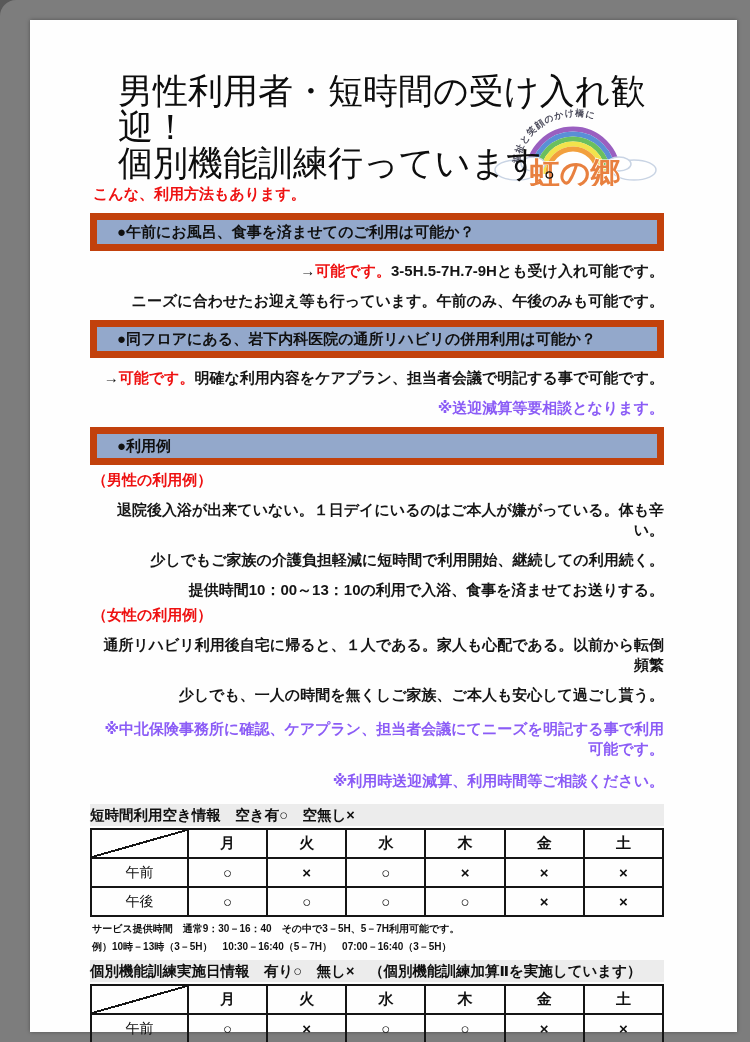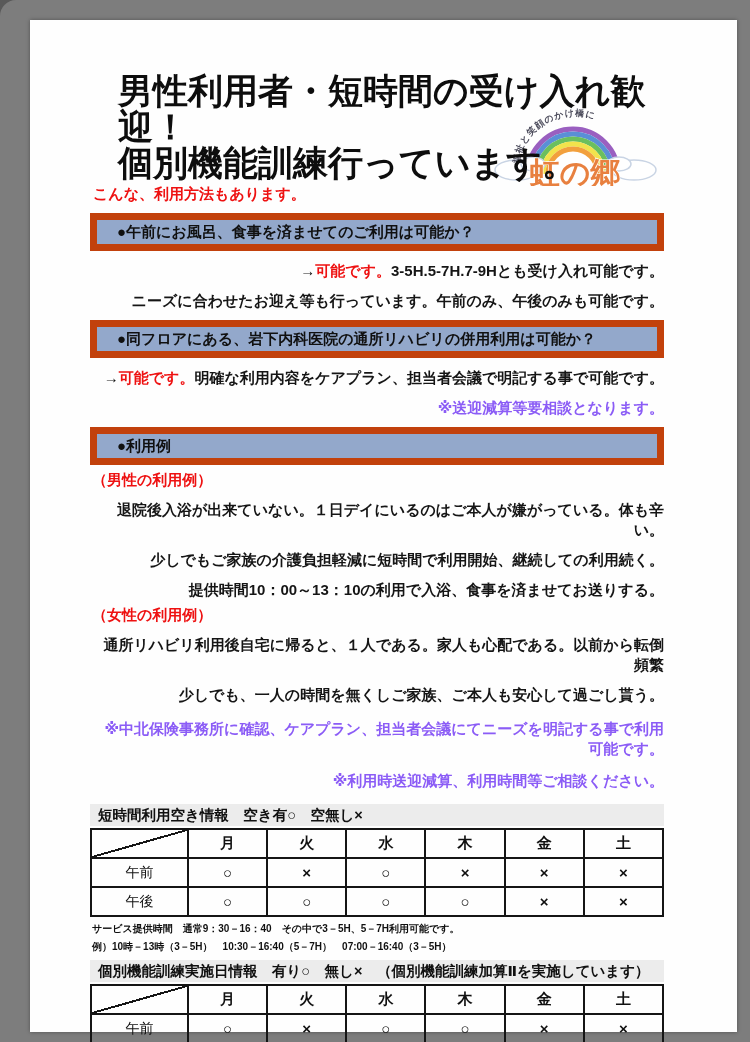--- a/index.html
+++ b/index.html
@@ -20,21 +20,21 @@
     background:#fefefe;
     box-shadow:0 0 4px rgba(0,0,0,.35);
   }
   .content{
     position:relative;
     padding:53px 73px 0 60px;
     color:#111;
   }
   .title{
     margin:0 0 0 28px;
-    font-size:35px;line-height:36px;font-weight:700;
+    font-size:35px;line-height:36px;font-weight:400;
     letter-spacing:0px;color:#0d0d0d;
   }
   .subtitle{
     margin:4px 0 0 3px;
     font-size:15px;font-weight:800;color:#ee1111;
   }
   .logo{
     position:absolute;left:463px;top:86px;width:165px;height:80px;
   }
   .bar{
@@ -53,21 +53,21 @@
   .red{color:#ee1111;}
   .redline{color:#8b5cf6;}
   .label-red{
     margin:6px 0 0 2px;
     font-size:15px;font-weight:800;color:#ee1111;
   }
   .caption-band{
     margin-top:13px;
     background:#ececec;
     height:22px;line-height:22px;
-    padding-left:8px;
+    padding-left:0;
     font-size:14.5px;font-weight:800;color:#101010;
   }
   table.grid{
     margin-top:2px;
     width:574px;
     border-collapse:collapse;table-layout:fixed;
     font-size:15px;font-weight:700;color:#101010;
   }
   table.grid th,table.grid td{
     border:2px solid #151515;

